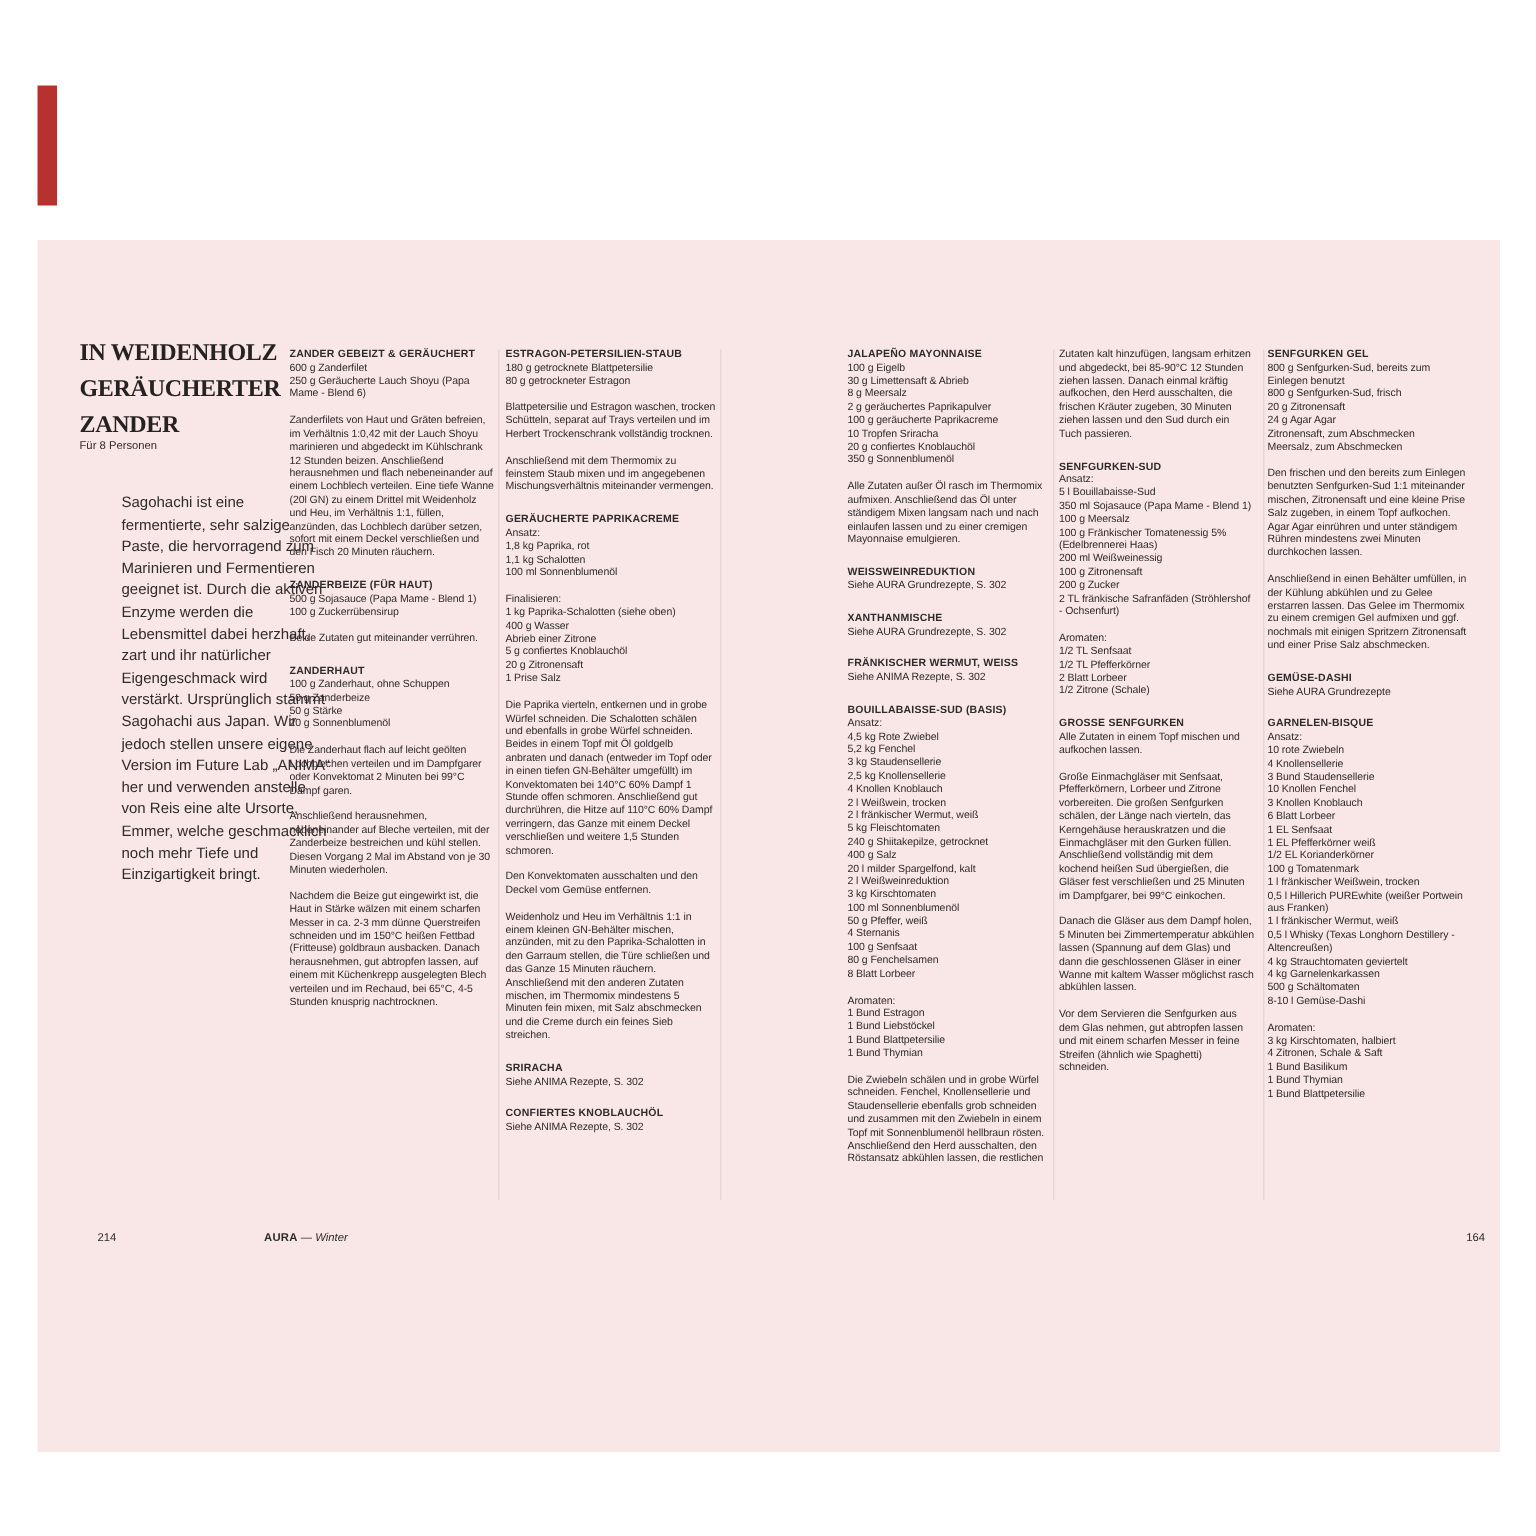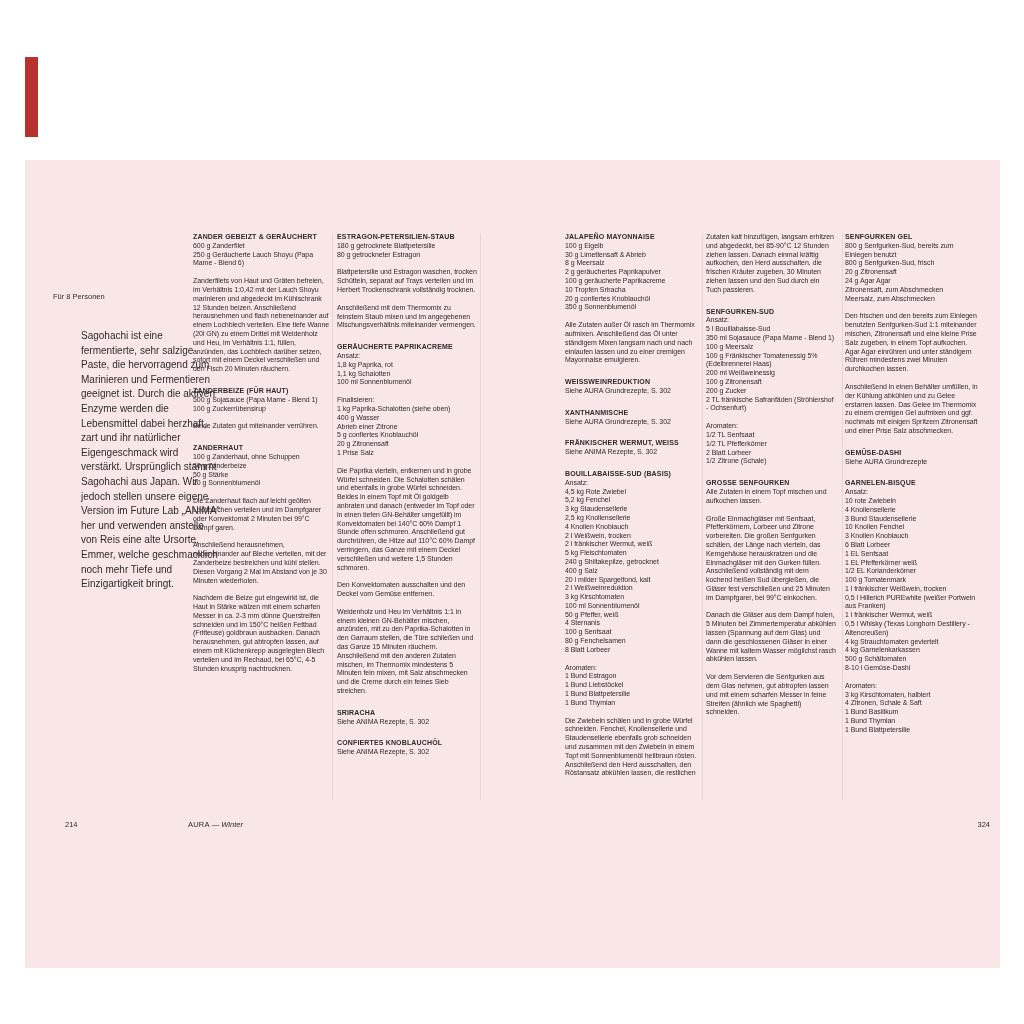--- a/index.html
+++ b/index.html
@@ -47,30 +47,33 @@
   .rule{top:73px;height:567px;width:1px;background:rgba(60,40,40,0.09);}
   .rule-a{left:307px;}
   .rule-b{left:455px;}
   .rule-c{left:677px;}
   .rule-d{left:817px;}
   
   .footer-num{top:660px;font-size:7.5px;font-weight:400;margin-left:12px;}
   .footer-left{left:28px;}
   .footer-right{left:900px;width:53px;text-align:right;}
   .footer-center{left:151px;top:660px;font-size:7.5px;}
-  .footer-center .brand{font-weight:400;letter-spacing:0.2px;margin-left:12px;}
+  .footer-center .brand{font-weight:700;letter-spacing:0.2px;}
   .footer-center .season{font-family:Liberation Sans, sans-serif;font-style:italic;}
 </style>
 </head>
 <body>
 
 <div class="red-stripe"></div>
 
 <div class="spread">
 
+  <div class="abs book-title">IN WEIDENHOLZ
+GERÄUCHERTER
+ZANDER</div>
   <div class="abs serving">Für 8 Personen</div>
   <div class="abs intro">Sagohachi ist eine fermentierte, sehr salzige Paste, die hervorragend zum Marinieren und Fermentieren geeignet ist. Durch die aktiven Enzyme werden die Lebensmittel dabei herzhaft, zart und ihr natürlicher Eigengeschmack wird verstärkt. Ursprünglich stammt Sagohachi aus Japan. Wir jedoch stellen unsere eigene Version im Future Lab „ANIMA“ her und verwenden anstelle von Reis eine alte Ursorte, Emmer, welche geschmacklich noch mehr Tiefe und Einzigartigkeit bringt.</div>
 
   <div class="abs rule rule-a"></div>
   <div class="abs rule rule-b"></div>
   <div class="abs rule rule-c"></div>
   <div class="abs rule rule-d"></div>
 
   <div class="abs col col-2">
       <div class="section">
@@ -301,15 +304,15 @@
         </div>
       </div>
     </div>
 
   <div class="abs footer-num footer-left">214</div>
   <div class="abs footer-center">
     <span class="brand">AURA</span>
     <span>—</span>
     <span class="season">Winter</span>
   </div>
-  <div class="abs footer-num footer-right">324</div>
+  <div class="abs footer-num footer-right">164</div>
 
 </div>
 
 </body></html>

